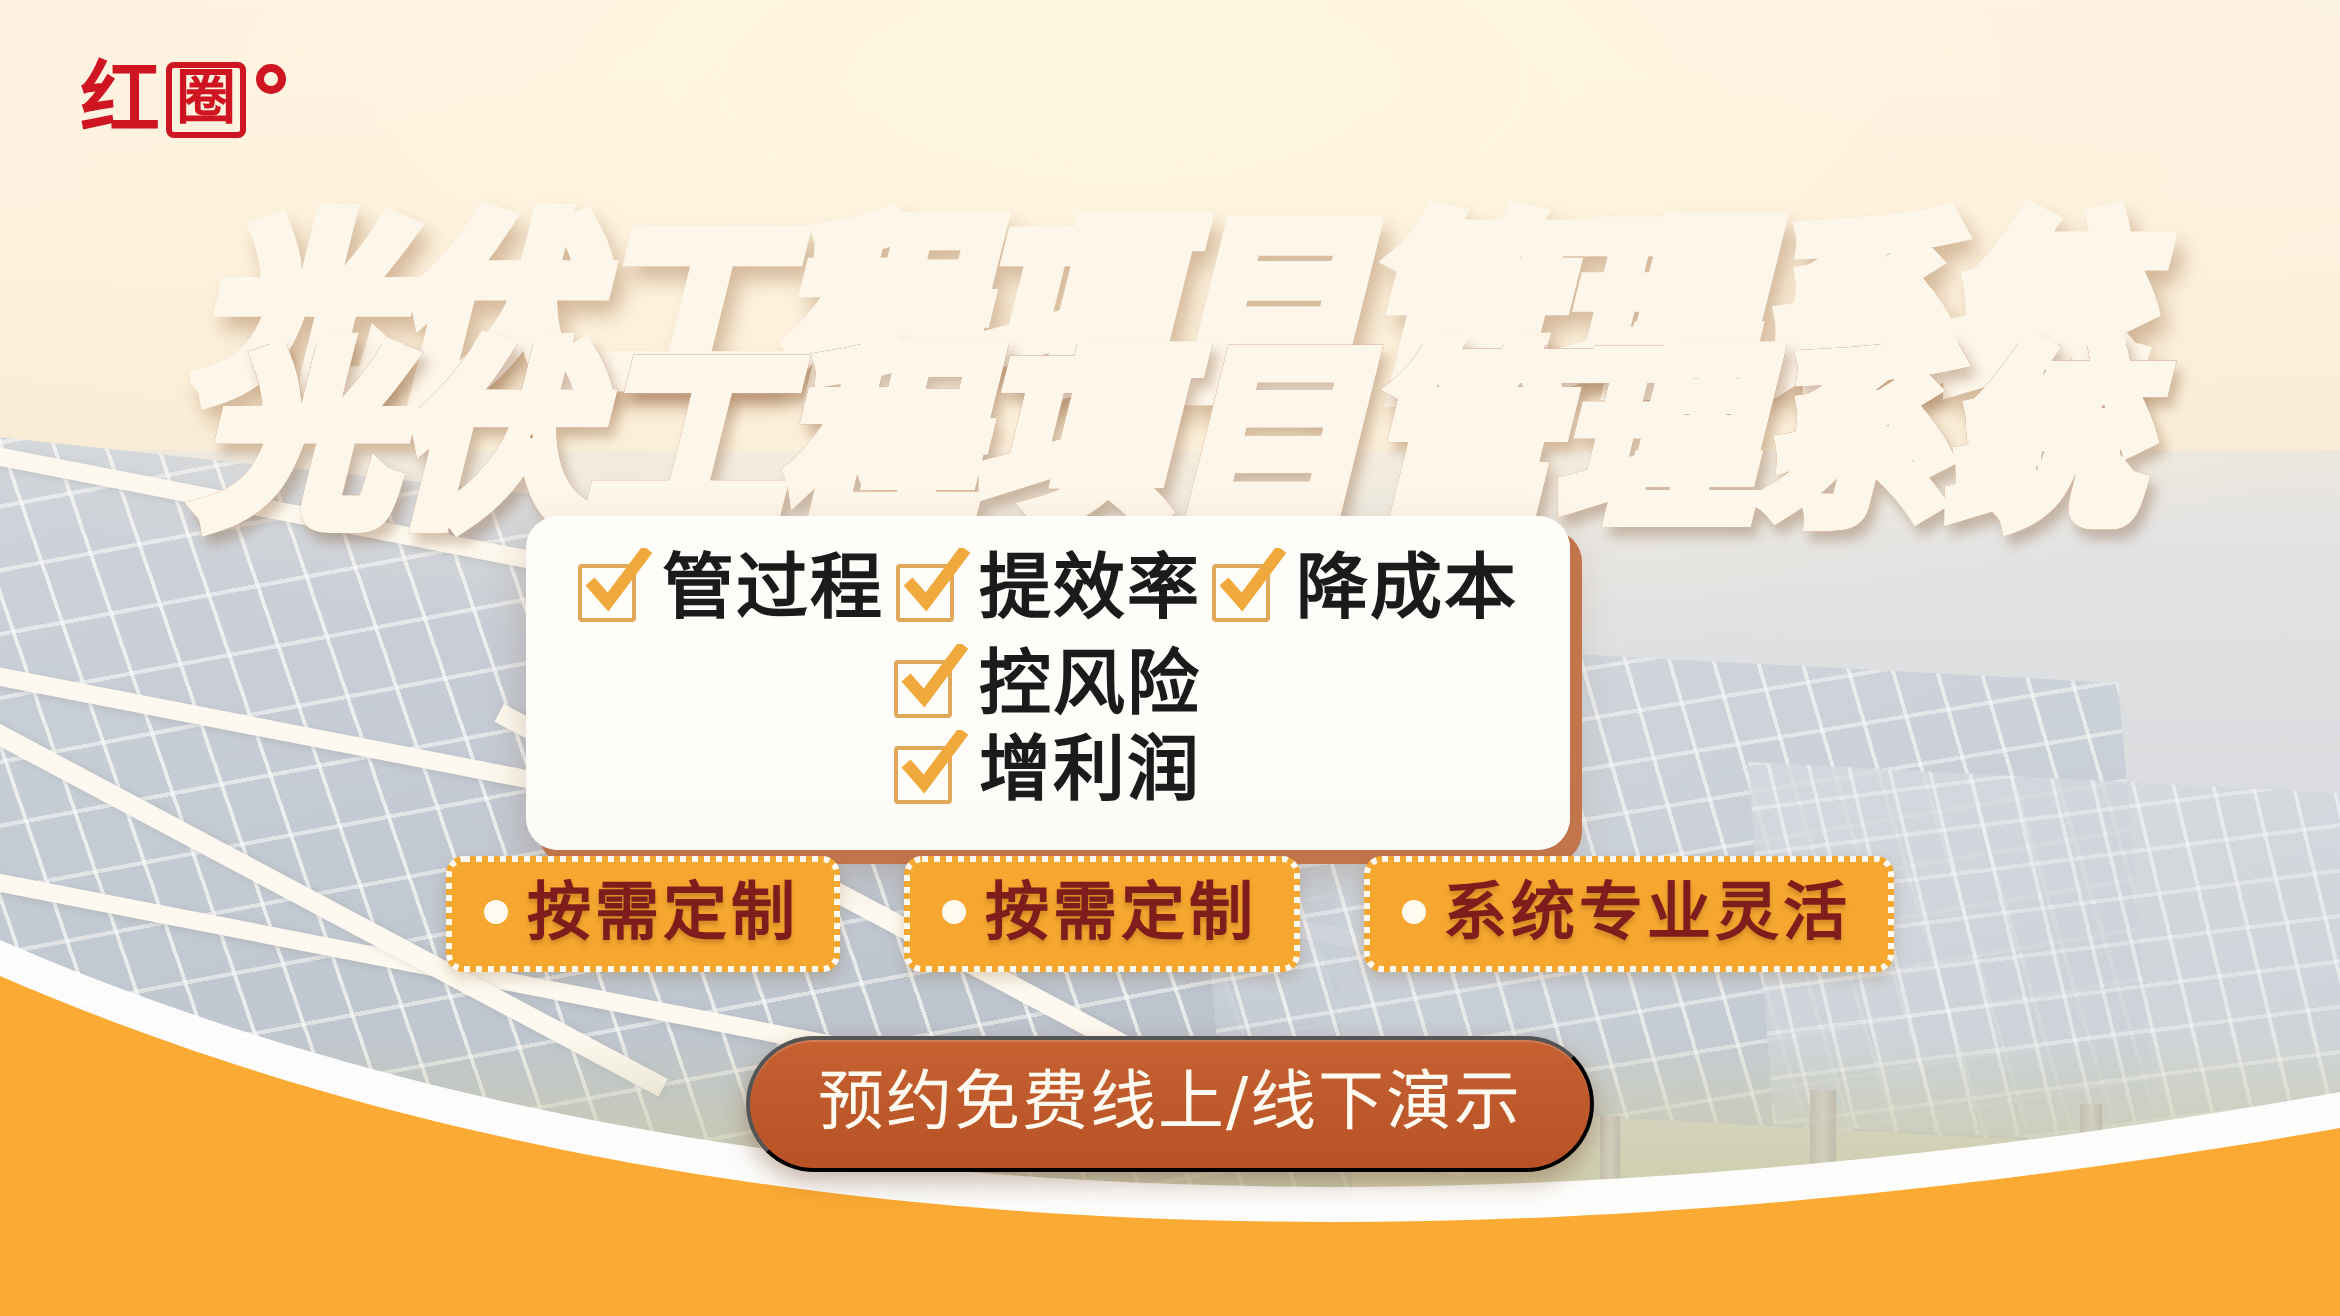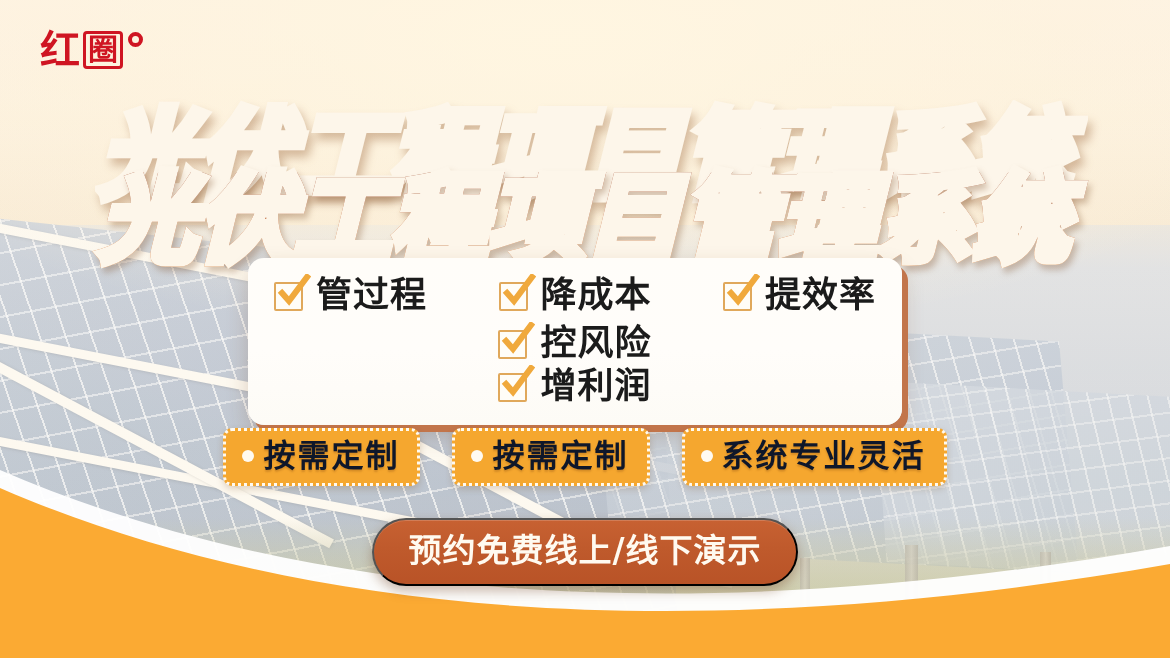--- a/index.html
+++ b/index.html
@@ -120,21 +120,21 @@
     font-family:"DejaVu Sans","Liberation Sans",sans-serif;
     font-weight:900;font-style:italic;font-size:96px;line-height:1;letter-spacing:1px;
     color:#fdf6ea;-webkit-text-stroke:10px #fdf6ea;
     filter:drop-shadow(4px 7px 5px rgba(140,80,35,.35));
     z-index:2;
   }
   .headline{z-index:3;}
 
   
   .feature-card{
-    position:absolute;left:248px;top:258px;width:654px;
+    position:absolute;left:263px;top:258px;width:522px;
     background:linear-gradient(180deg,#fffdf9 0%,#fffdfa 55%,#fdfbf6 100%);
     border-radius:16px;
     padding:16px 26px 18px 26px;
     box-shadow:6px 7px 0 0 #c2754b, 0 10px 22px rgba(110,60,25,.22);
     z-index:4;
   }
   .feature-row{display:flex;justify-content:space-between;align-items:center;}
   .feature-row + .feature-row{margin-top:6px;flex-direction:column;}
   .feature-item{display:flex;align-items:center;gap:9px;flex:1;}
   .feature-item:nth-child(2){justify-content:center;}
@@ -163,38 +163,38 @@
     display:flex;align-items:center;gap:9px;
     background:#f5a72f;
     border:3px dotted #fffaf0;
     border-radius:9px;
     padding:5px 18px 7px 16px;
     box-shadow:0 3px 7px rgba(120,70,20,.22);
   }
   .tag-dot{width:12px;height:12px;border-radius:50%;background:#fffaf0;flex:0 0 auto;}
   .tag-label{
     font-family:"DejaVu Sans","Liberation Sans",sans-serif;
-    font-size:32px;font-weight:700;color:#0f172a;letter-spacing:2px;
+    font-size:32px;font-weight:700;color:#7f1d1d;letter-spacing:2px;
     line-height:1.25;white-space:nowrap;
     text-shadow:0 2px 2px rgba(150,85,20,.35);
   }
 
   
   .cta-wrap{position:absolute;left:0;top:518px;width:100%;display:flex;justify-content:center;z-index:6;}
   .cta{
     display:inline-flex;align-items:center;justify-content:center;
     background:linear-gradient(180deg,#c76132 0%,#bf5a2c 45%,#b95327 100%);
     border-radius:34px;
     padding:10px 34px 13px 34px;
     box-shadow:0 5px 12px rgba(110,55,20,.35), inset 0 1px 0 rgba(255,255,255,.18);
     cursor:pointer;
   }
   .cta-label{
     font-family:"DejaVu Sans","Liberation Sans",sans-serif;
-    font-size:33px;font-weight:700;color:#fffaf0;letter-spacing:1px;white-space:nowrap;
+    font-size:33px;font-weight:400;color:#fffaf0;letter-spacing:1px;white-space:nowrap;
     line-height:1.25;
   }
 </style>
 </head>
 <body>
 
 <div class="banner">
 
   <div class="bg-sky"></div>
   <div class="bg-field"></div>
@@ -244,30 +244,30 @@
         </span>
         <span class="feature-label">管过程</span>
       </div>
       <div class="feature-item">
         <span class="chk">
           <span class="box"></span>
           <svg class="tick" viewBox="0 0 36 36">
               <path d="M7 19 L14 27 L32 3" fill="none" stroke="#F0A93C" stroke-width="6" stroke-linecap="square" stroke-linejoin="miter"></path>
             </svg>
         </span>
+        <span class="feature-label">提效率</span>
+      </div>
+      <div class="feature-item">
+        <span class="chk">
+          <span class="box"></span>
+          <svg class="tick" viewBox="0 0 36 36">
+              <path d="M7 19 L14 27 L32 3" fill="none" stroke="#F0A93C" stroke-width="6" stroke-linecap="square" stroke-linejoin="miter"></path>
+            </svg>
+        </span>
         <span class="feature-label">降成本</span>
-      </div>
-      <div class="feature-item">
-        <span class="chk">
-          <span class="box"></span>
-          <svg class="tick" viewBox="0 0 36 36">
-              <path d="M7 19 L14 27 L32 3" fill="none" stroke="#F0A93C" stroke-width="6" stroke-linecap="square" stroke-linejoin="miter"></path>
-            </svg>
-        </span>
-        <span class="feature-label">提效率</span>
       </div>
     </div>
 
     <div class="feature-row">
       <div class="feature-item">
         <span class="chk">
           <span class="box"></span>
           <svg class="tick" viewBox="0 0 36 36">
               <path d="M7 19 L14 27 L32 3" fill="none" stroke="#F0A93C" stroke-width="6" stroke-linecap="square" stroke-linejoin="miter"></path>
             </svg>

